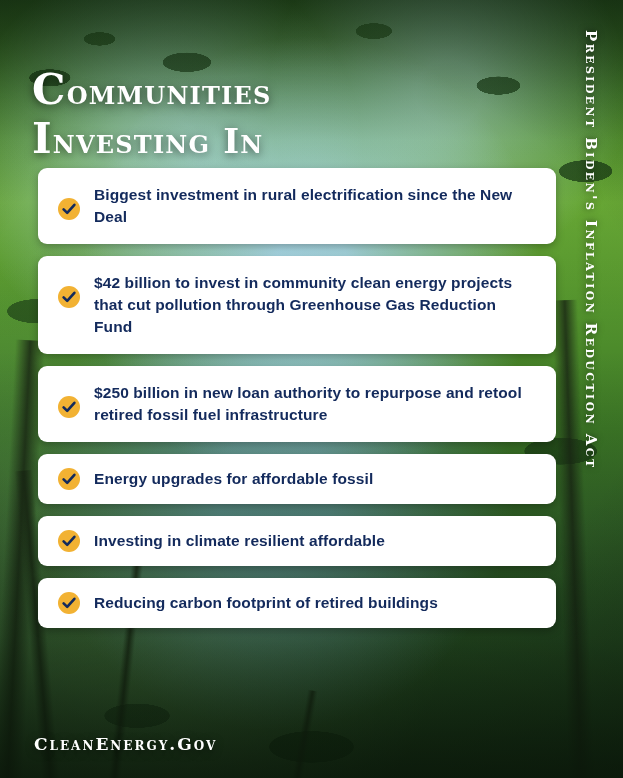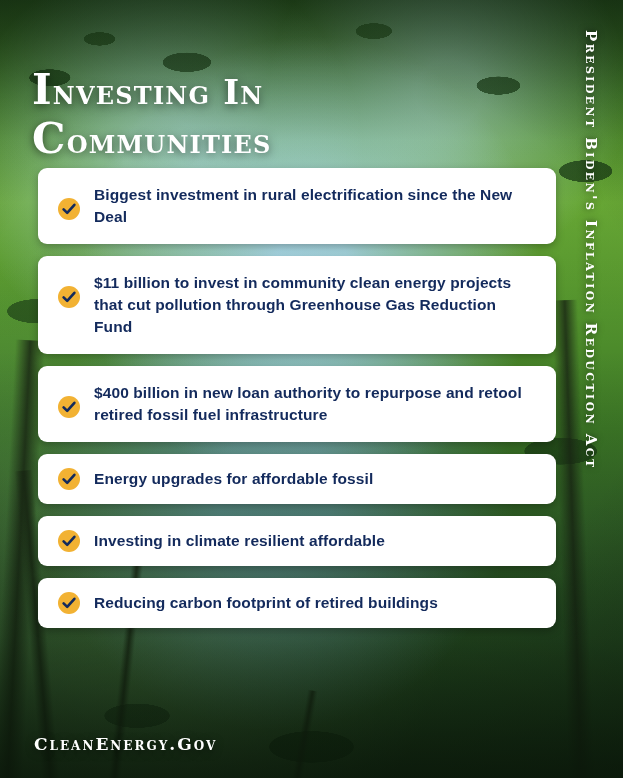--- a/index.html
+++ b/index.html
@@ -196,22 +196,22 @@
   <div class="trunk t1"></div>
   <div class="trunk t2"></div>
   <div class="trunk t3"></div>
   <div class="trunk t4"></div>
   <div class="trunk t5"></div>
   <div class="bg-vignette"></div>
 
   <div class="content">
 
     <h1 class="title">
+      <span class="line">Communities</span>
       <span class="line">Investing in</span>
-      <span class="line">Communities</span>
     </h1>
 
     <div class="side-text">
       <span>President Biden's Inflation Reduction Act</span>
     </div>
 
     <div class="cards">
 
       <div class="card multiline">
         <span class="check">
@@ -223,31 +223,31 @@
         <span class="text">Biggest investment in rural electrification since the New Deal</span>
       </div>
 
       <div class="card multiline">
         <span class="check">
           <svg width="22" height="22" viewBox="0 0 22 22" aria-hidden="true">
             <circle cx="11" cy="11" r="11" fill="#f2b233"></circle>
             <path d="M5.6 11.3 L9.2 14.9 L16.4 6.8" fill="none" stroke="#132a5c" stroke-width="2.6" stroke-linecap="round" stroke-linejoin="round"></path>
           </svg>
         </span>
-        <span class="text">$11 billion to invest in community clean energy projects that cut pollution through Greenhouse Gas Reduction Fund</span>
+        <span class="text">$42 billion to invest in community clean energy projects that cut pollution through Greenhouse Gas Reduction Fund</span>
       </div>
 
       <div class="card multiline">
         <span class="check">
           <svg width="22" height="22" viewBox="0 0 22 22" aria-hidden="true">
             <circle cx="11" cy="11" r="11" fill="#f2b233"></circle>
             <path d="M5.6 11.3 L9.2 14.9 L16.4 6.8" fill="none" stroke="#132a5c" stroke-width="2.6" stroke-linecap="round" stroke-linejoin="round"></path>
           </svg>
         </span>
-        <span class="text">$400 billion in new loan authority to repurpose and retool retired fossil fuel infrastructure</span>
+        <span class="text">$250 billion in new loan authority to repurpose and retool retired fossil fuel infrastructure</span>
       </div>
 
       <div class="card">
         <span class="check">
           <svg width="22" height="22" viewBox="0 0 22 22" aria-hidden="true">
             <circle cx="11" cy="11" r="11" fill="#f2b233"></circle>
             <path d="M5.6 11.3 L9.2 14.9 L16.4 6.8" fill="none" stroke="#132a5c" stroke-width="2.6" stroke-linecap="round" stroke-linejoin="round"></path>
           </svg>
         </span>
         <span class="text">Energy upgrades for affordable fossil</span>

